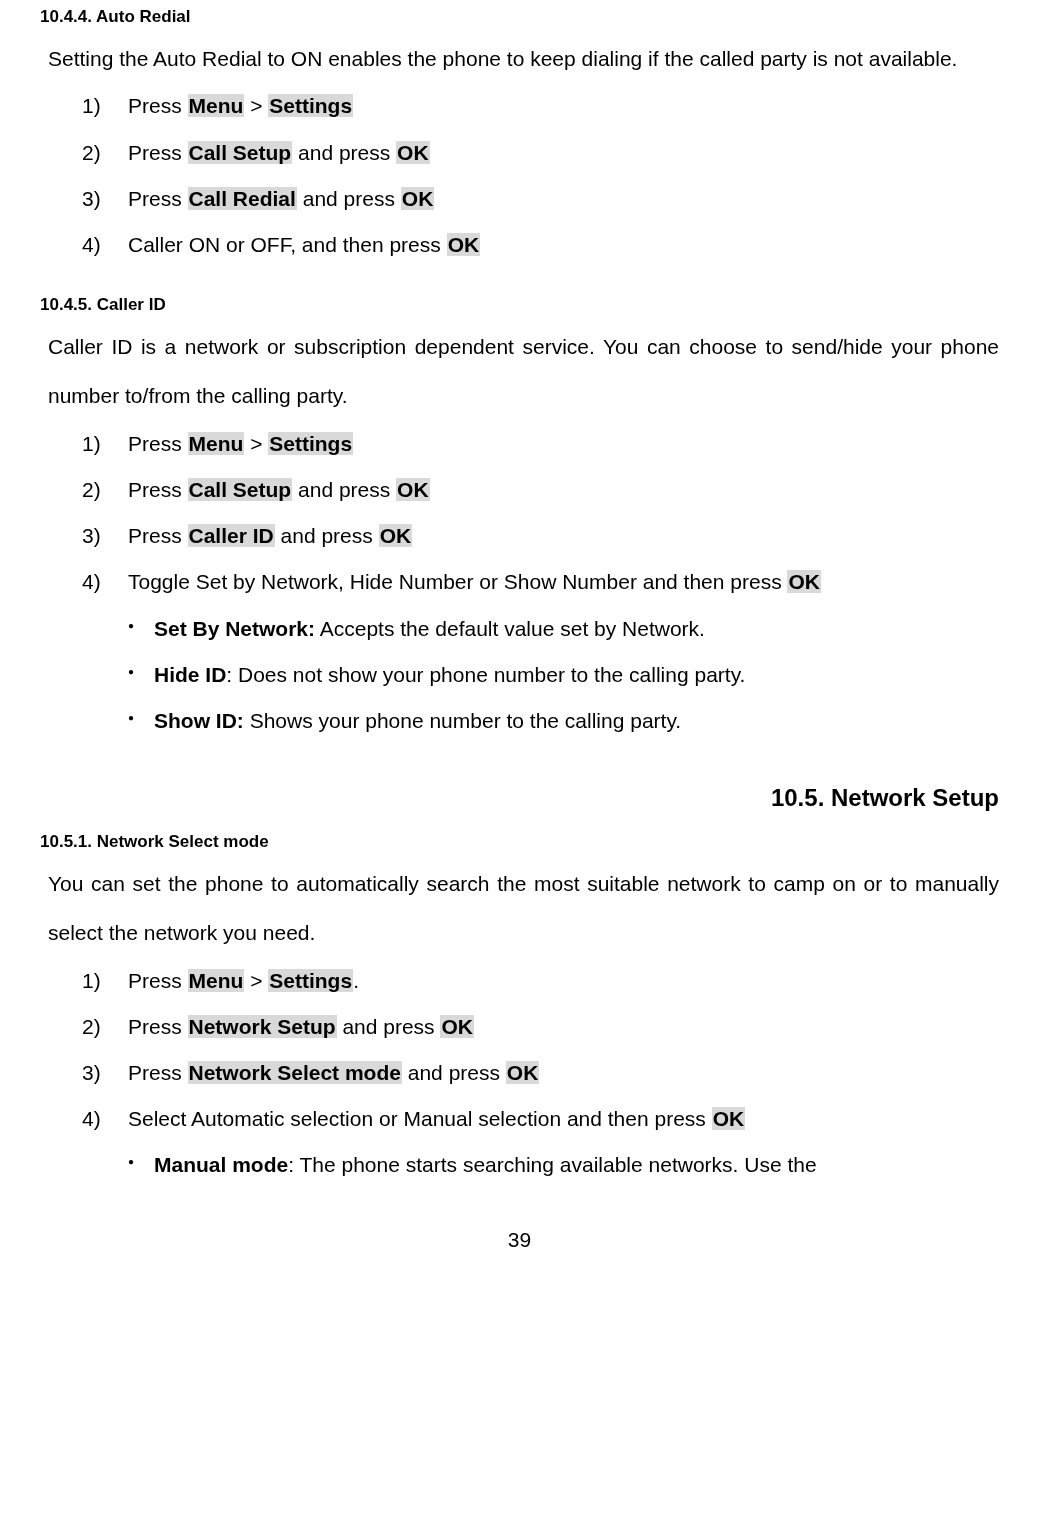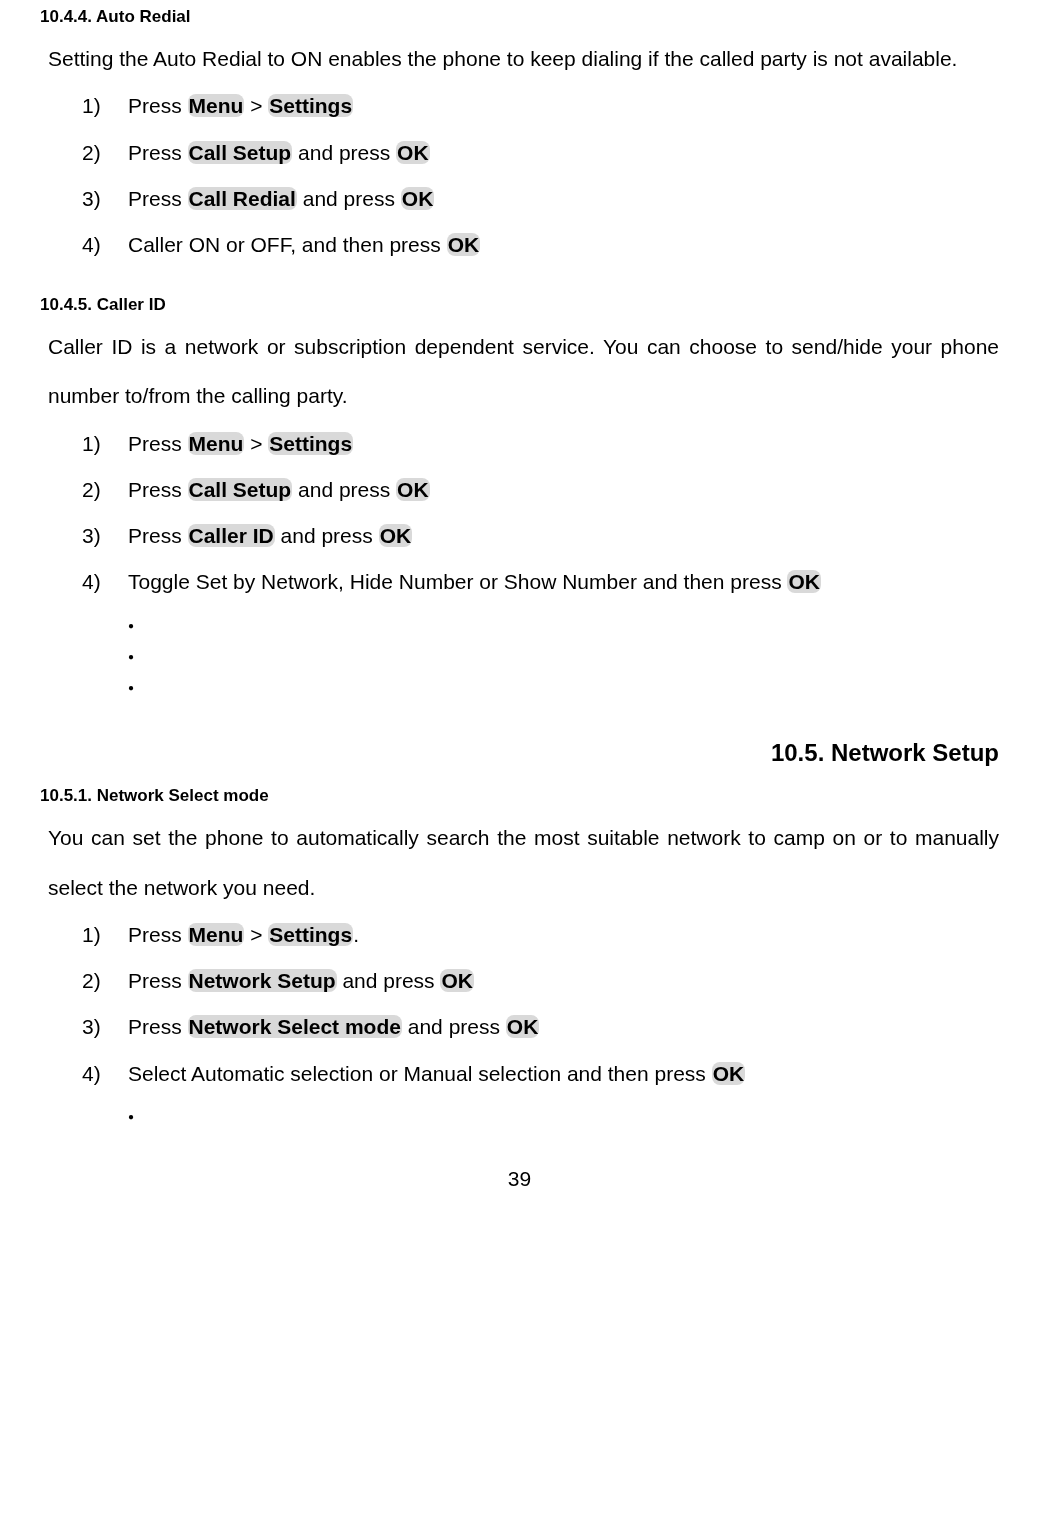--- a/index.html
+++ b/index.html
@@ -44,21 +44,20 @@
     display: inline-block;
   }
   .li .content {
     flex: 1;
     text-align: justify;
   }
   .hl {
     background: #d9d9d9;
     font-weight: bold;
     padding: 0 1px;
-    border-radius: 8px;
   }
   .bold { font-weight: bold; }
   .sub-ul {
     padding-left: 88px;
   }
   .sub-ul .bli {
     display: flex;
     align-items: flex-start;
     line-height: 2.2;
   }
@@ -130,26 +129,29 @@
   <div class="li">
     <span class="num">4)</span>
     <span class="content">
       <span>Toggle Set by Network, Hide Number or Show Number and then press </span><span class="hl">OK</span>
     </span>
   </div>
 </div>
 <div class="sub-ul">
   <div class="bli">
     <span class="bullet">●</span>
+    <span><span class="bold">Set By Network:</span><span> Accepts the default value set by Network.</span></span>
   </div>
   <div class="bli">
     <span class="bullet">●</span>
+    <span><span class="bold">Hide ID</span><span>: Does not show your phone number to the calling party.</span></span>
   </div>
   <div class="bli">
     <span class="bullet">●</span>
+    <span><span class="bold">Show ID:</span><span> Shows your phone number to the calling party.</span></span>
   </div>
 </div>
 
 <div class="h2">10.5. Network Setup</div>
 <div class="h3">10.5.1. Network Select mode</div>
 <div class="para">You can set the phone to automatically search the most suitable network to camp on or to manually select the network you need.</div>
 <div class="ol">
   <div class="li">
     <span class="num">1)</span>
     <span class="content">
@@ -171,16 +173,17 @@
   <div class="li">
     <span class="num">4)</span>
     <span class="content">
       <span>Select Automatic selection or Manual selection and then press </span><span class="hl">OK</span>
     </span>
   </div>
 </div>
 <div class="sub-ul">
   <div class="bli">
     <span class="bullet">●</span>
+    <span><span class="bold">Manual mode</span><span>: The phone starts searching available networks. Use the</span></span>
   </div>
 </div>
 
 <div class="page-num">39</div>
 
 </body></html>

